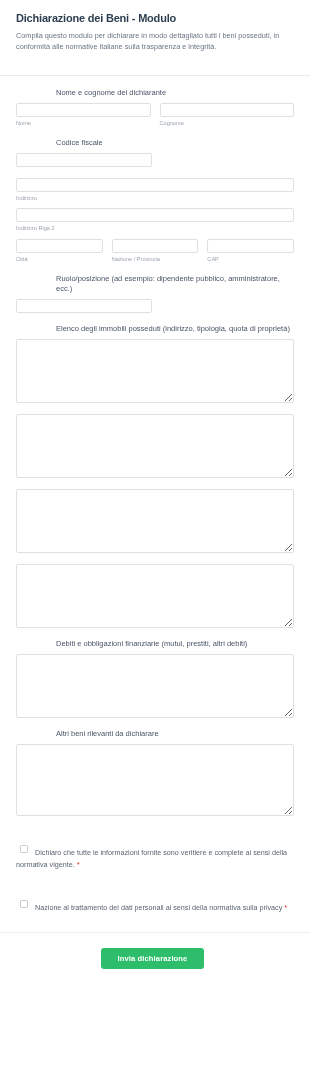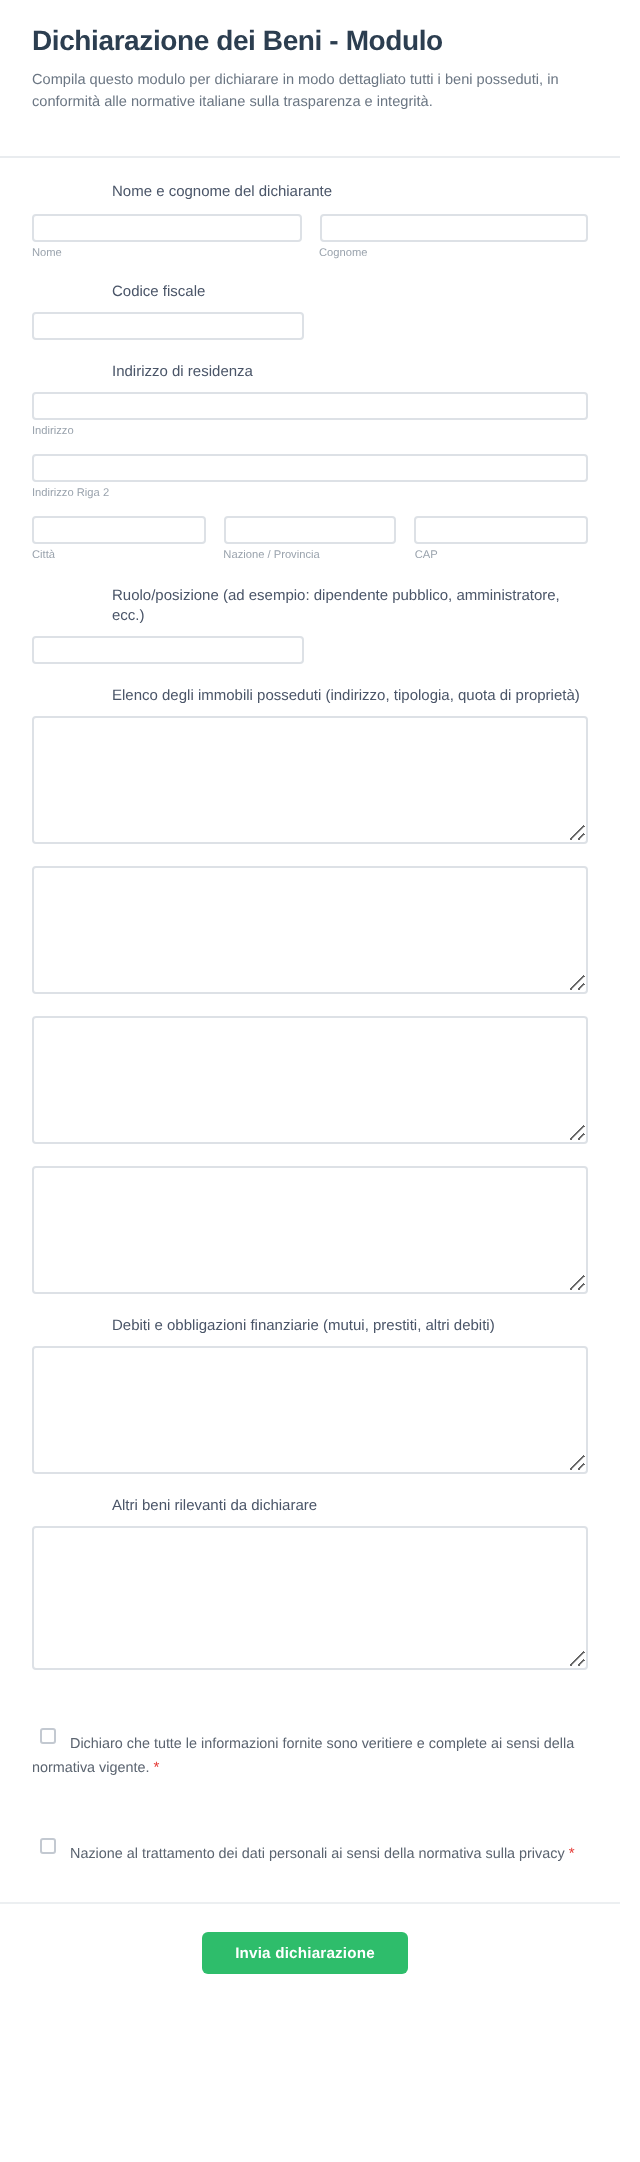--- a/index.html
+++ b/index.html
@@ -22,21 +22,21 @@
     position: relative;
   }
 
   
   .form-header {
     padding: 12px 16px 12px 16px;
     background: #ffffff;
   }
   .form-title {
     margin: 0 0 5px 0;
-    font-size: 14px;
+    font-size: 11px;
     font-weight: bold;
     letter-spacing: -0.2px;
     color: #2c3e50;
     line-height: 1.2;
   }
   .form-subtitle {
     margin: 0;
     font-size: 7.3px;
     line-height: 1.55;
     color: #6b7683;
@@ -198,21 +198,20 @@
       <label class="field-label">Codice fiscale</label>
       <div class="row">
         <div class="col-half">
           <input class="text-input" type="text" value="" style="">
         </div>
         <div class="col"></div>
       </div>
     </div>
 
     <div class="field-group">
-      <label class="field-label">Indirizzo di residenza</label>
 
       <input class="text-input" type="text" value="" style="">
       <span class="sublabel">Indirizzo</span>
 
       <div style="height:7px"></div>
 
       <input class="text-input" type="text" value="" style="">
       <span class="sublabel">Indirizzo Riga 2</span>
 
       <div style="height:7px"></div>

